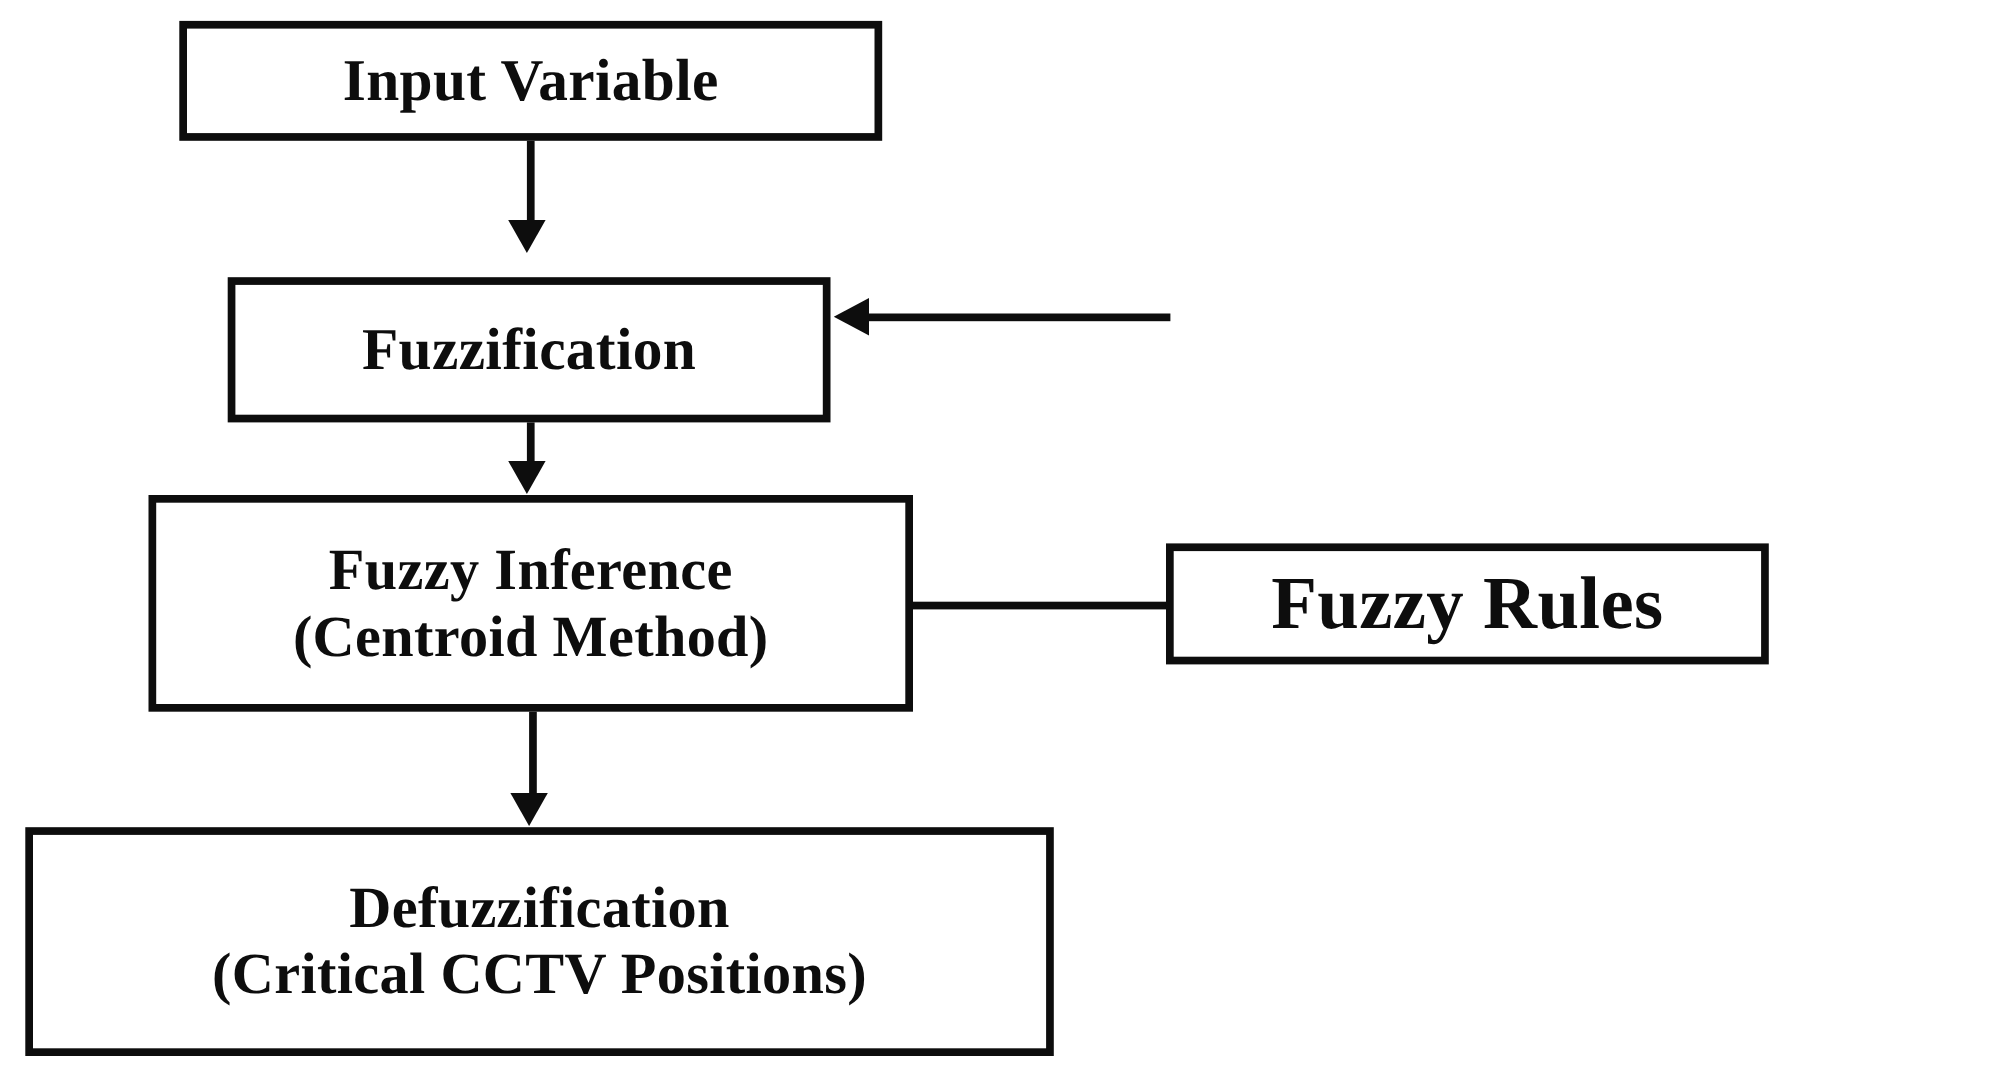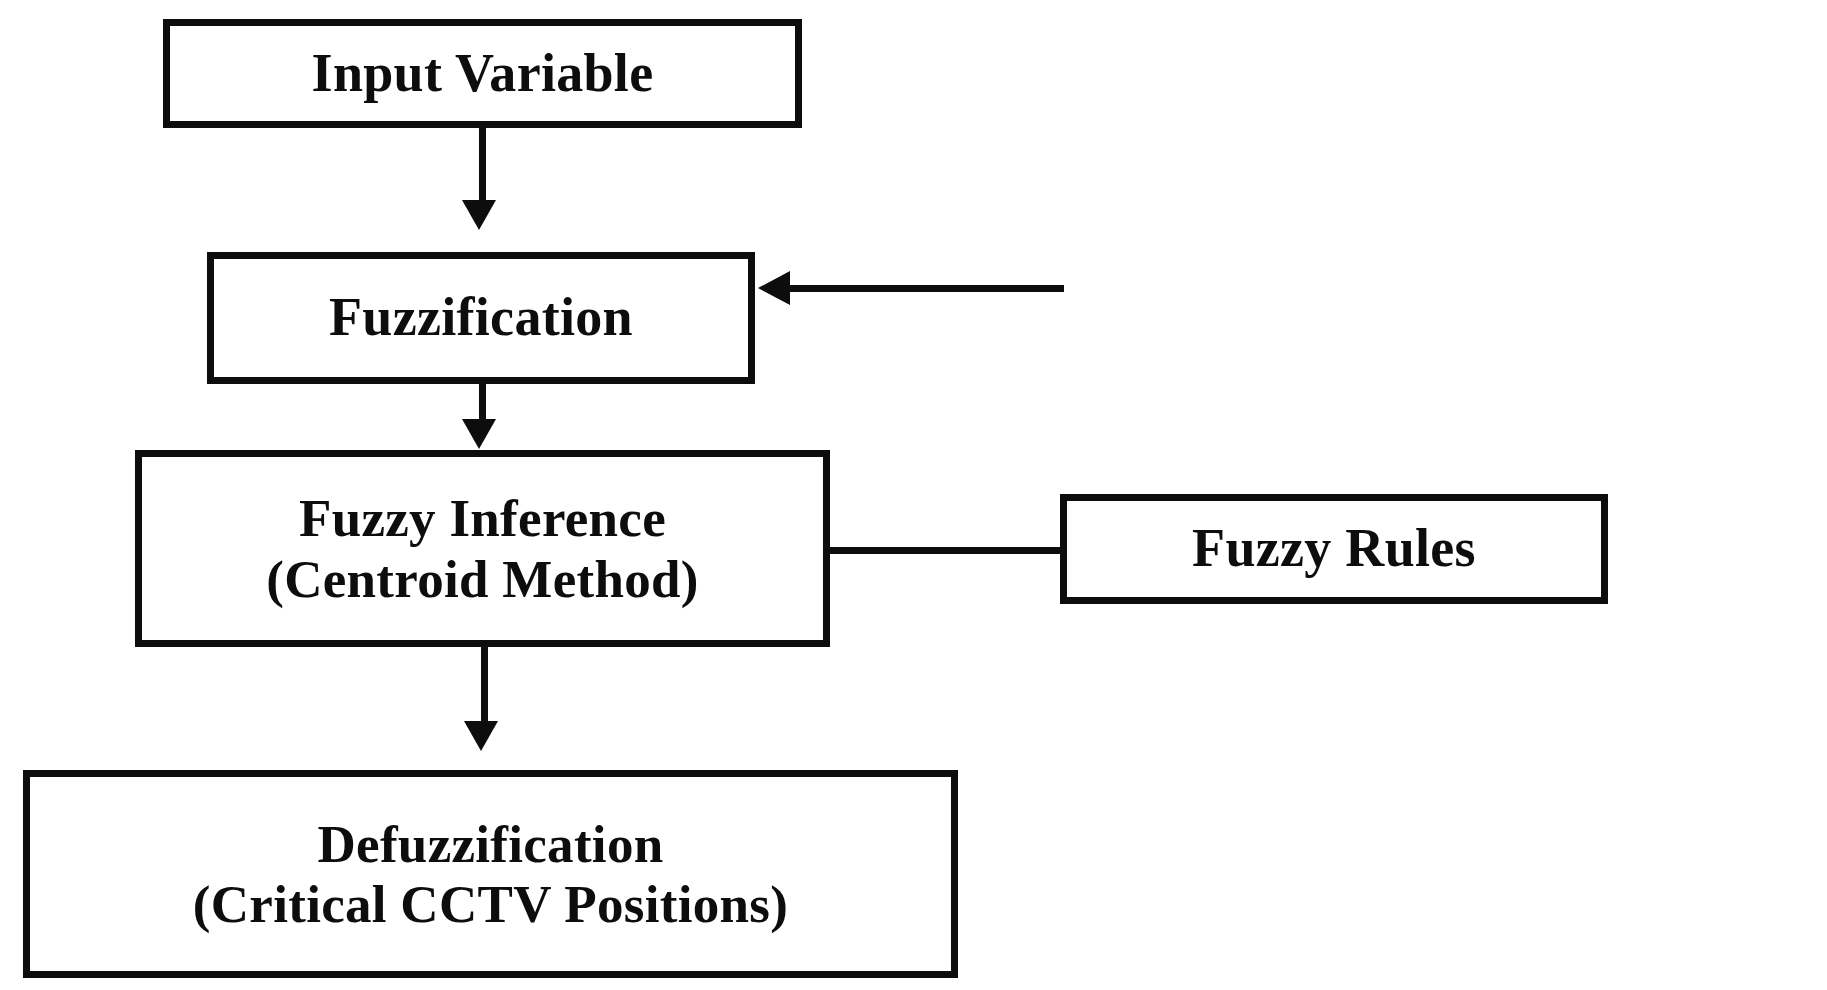--- a/index.html
+++ b/index.html
@@ -34,22 +34,22 @@
     display: block;
     white-space: pre-line;
     padding: 0 6px;
   }
 
   
   #node-input-variable      { left: 163px; top: 19px;  width: 639px; height: 109px; font-size: 54px; }
   #node-fuzzification       { left: 207px; top: 252px; width: 548px; height: 132px; font-size: 54px; }
   #node-input-membership    { left: 1060px; top: 187px; width: 733px; height: 203px; font-size: 54px; }
   #node-fuzzy-inference     { left: 135px; top: 450px; width: 695px; height: 197px; font-size: 53px; }
-  #node-fuzzy-rules         { left: 1060px; top: 494px; width: 548px; height: 110px; font-size: 54px; }
-  #node-defuzzification     { left: 23px;  top: 752px; width: 935px; height: 208px; font-size: 53px; margin-top: 18px; }
+  #node-fuzzy-rules         { left: 1060px; top: 494px; width: 548px; height: 110px; font-size: 68px; }
+  #node-defuzzification     { left: 23px;  top: 752px; width: 935px; height: 208px; font-size: 53px; }
   .v-line {
     position: absolute;
     width: 7px;
     background: #0d0d0d;
     z-index: 2;
   }
   .h-line {
     position: absolute;
     height: 7px;
     background: #0d0d0d;

